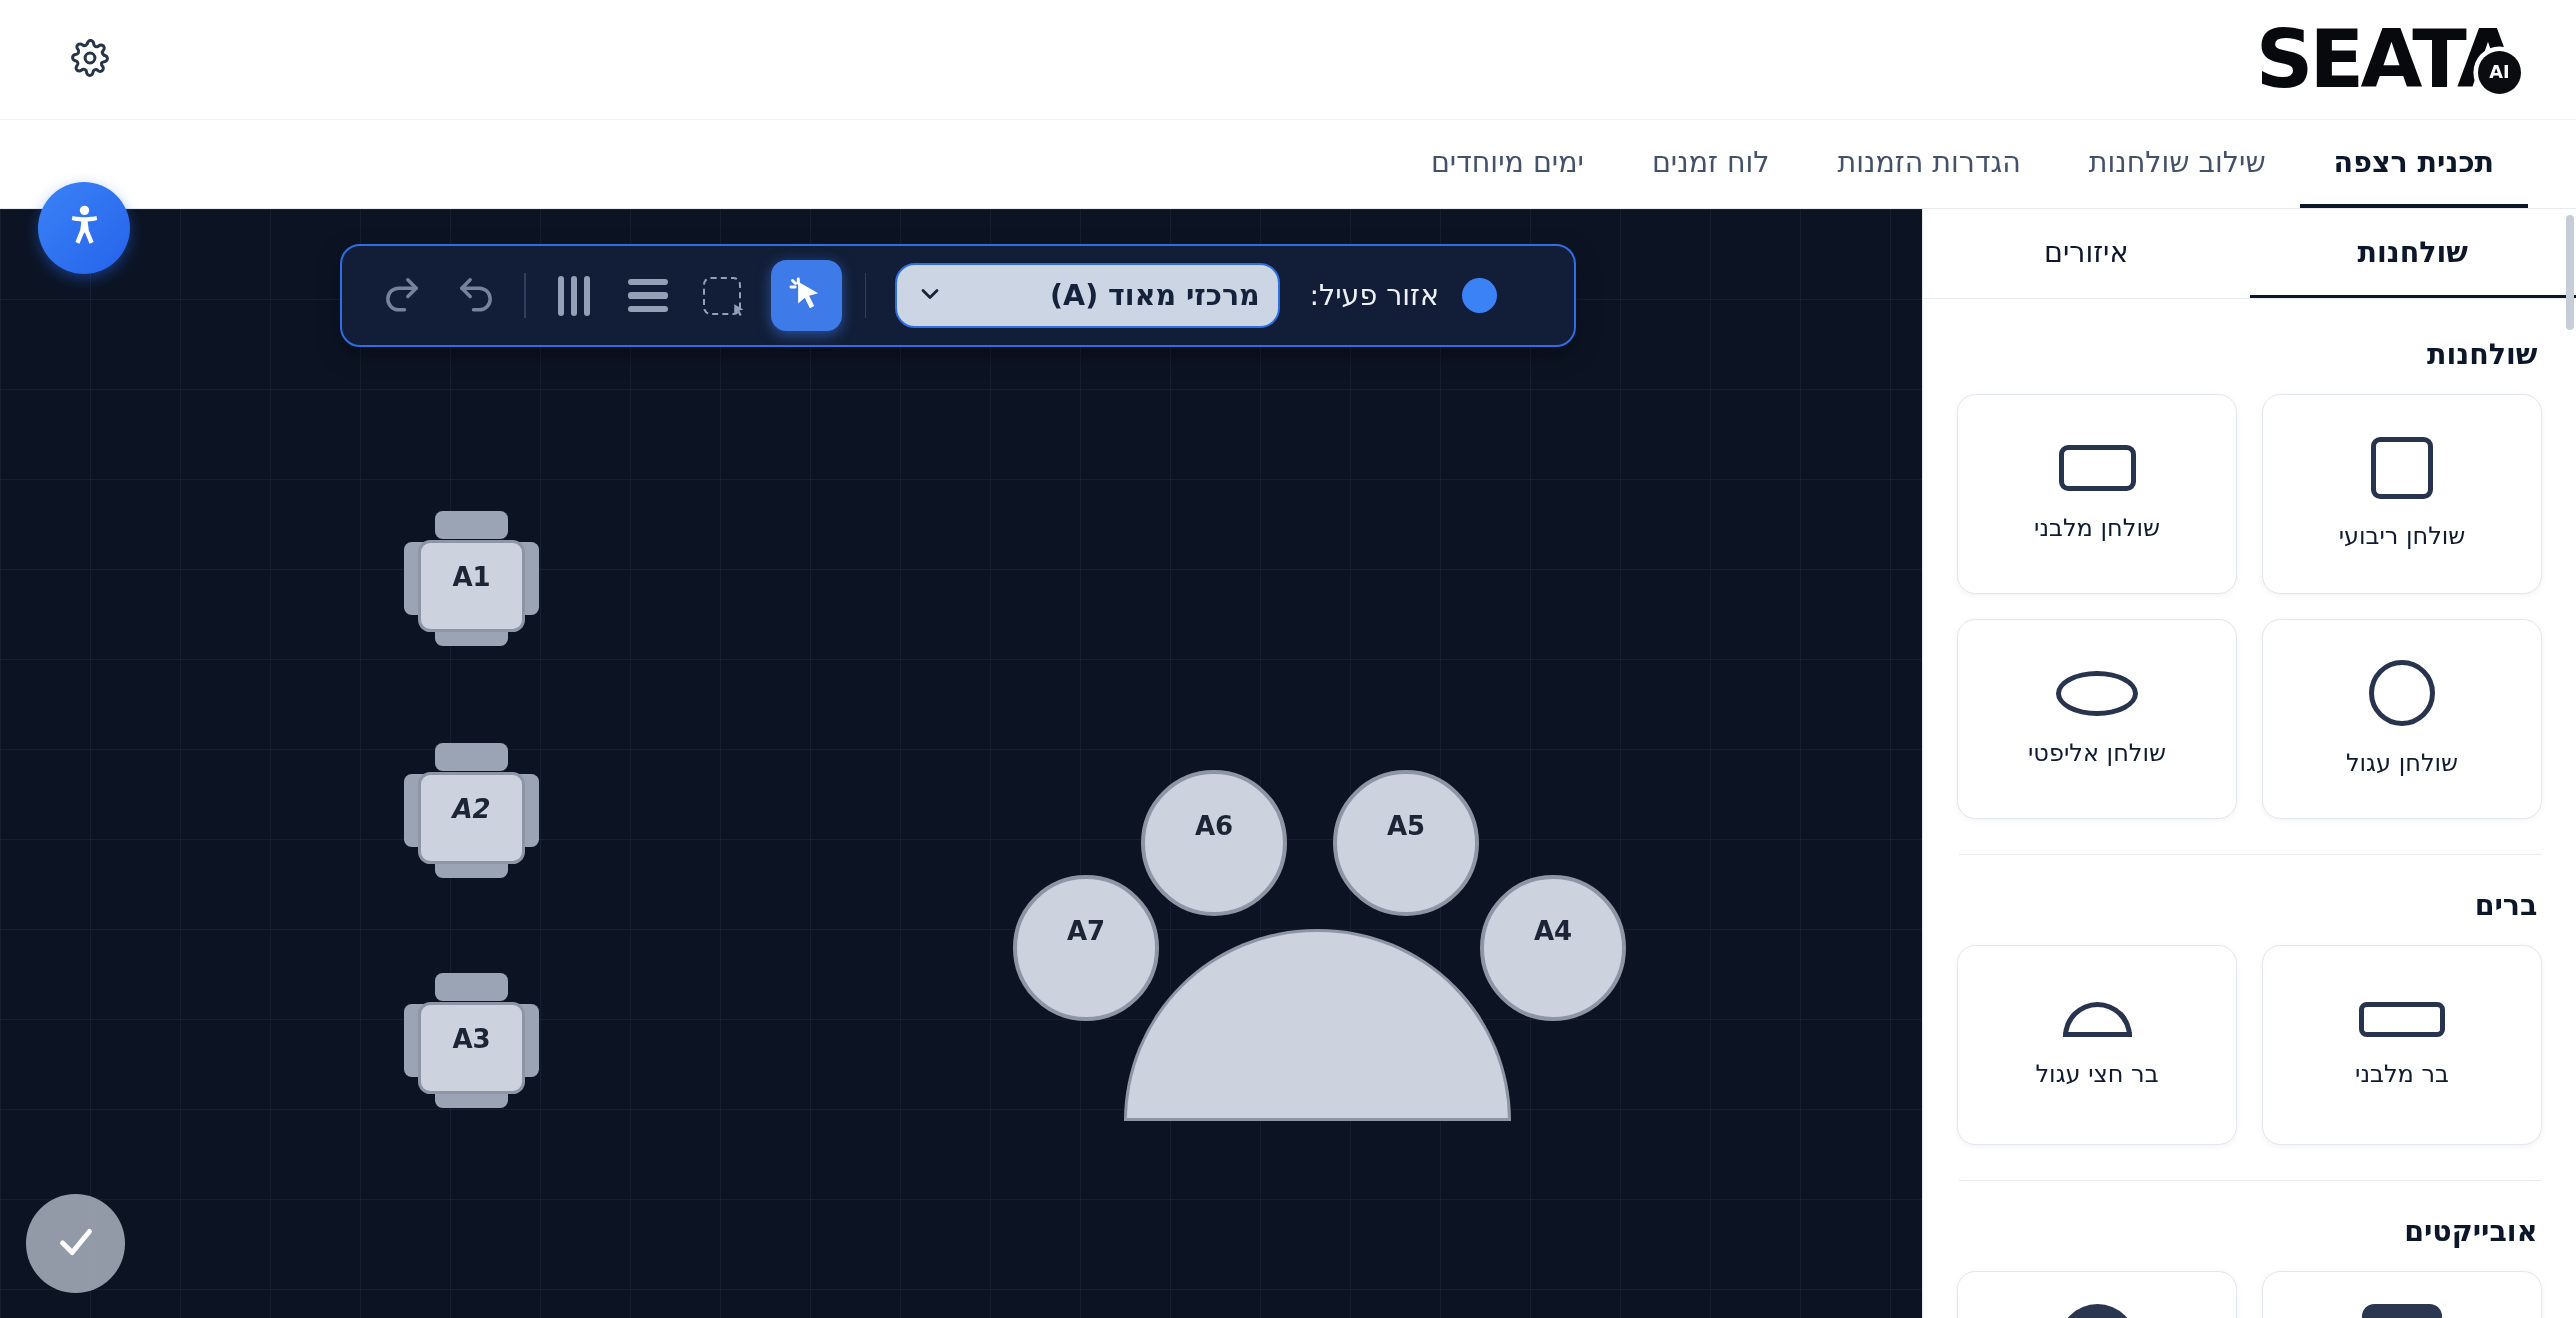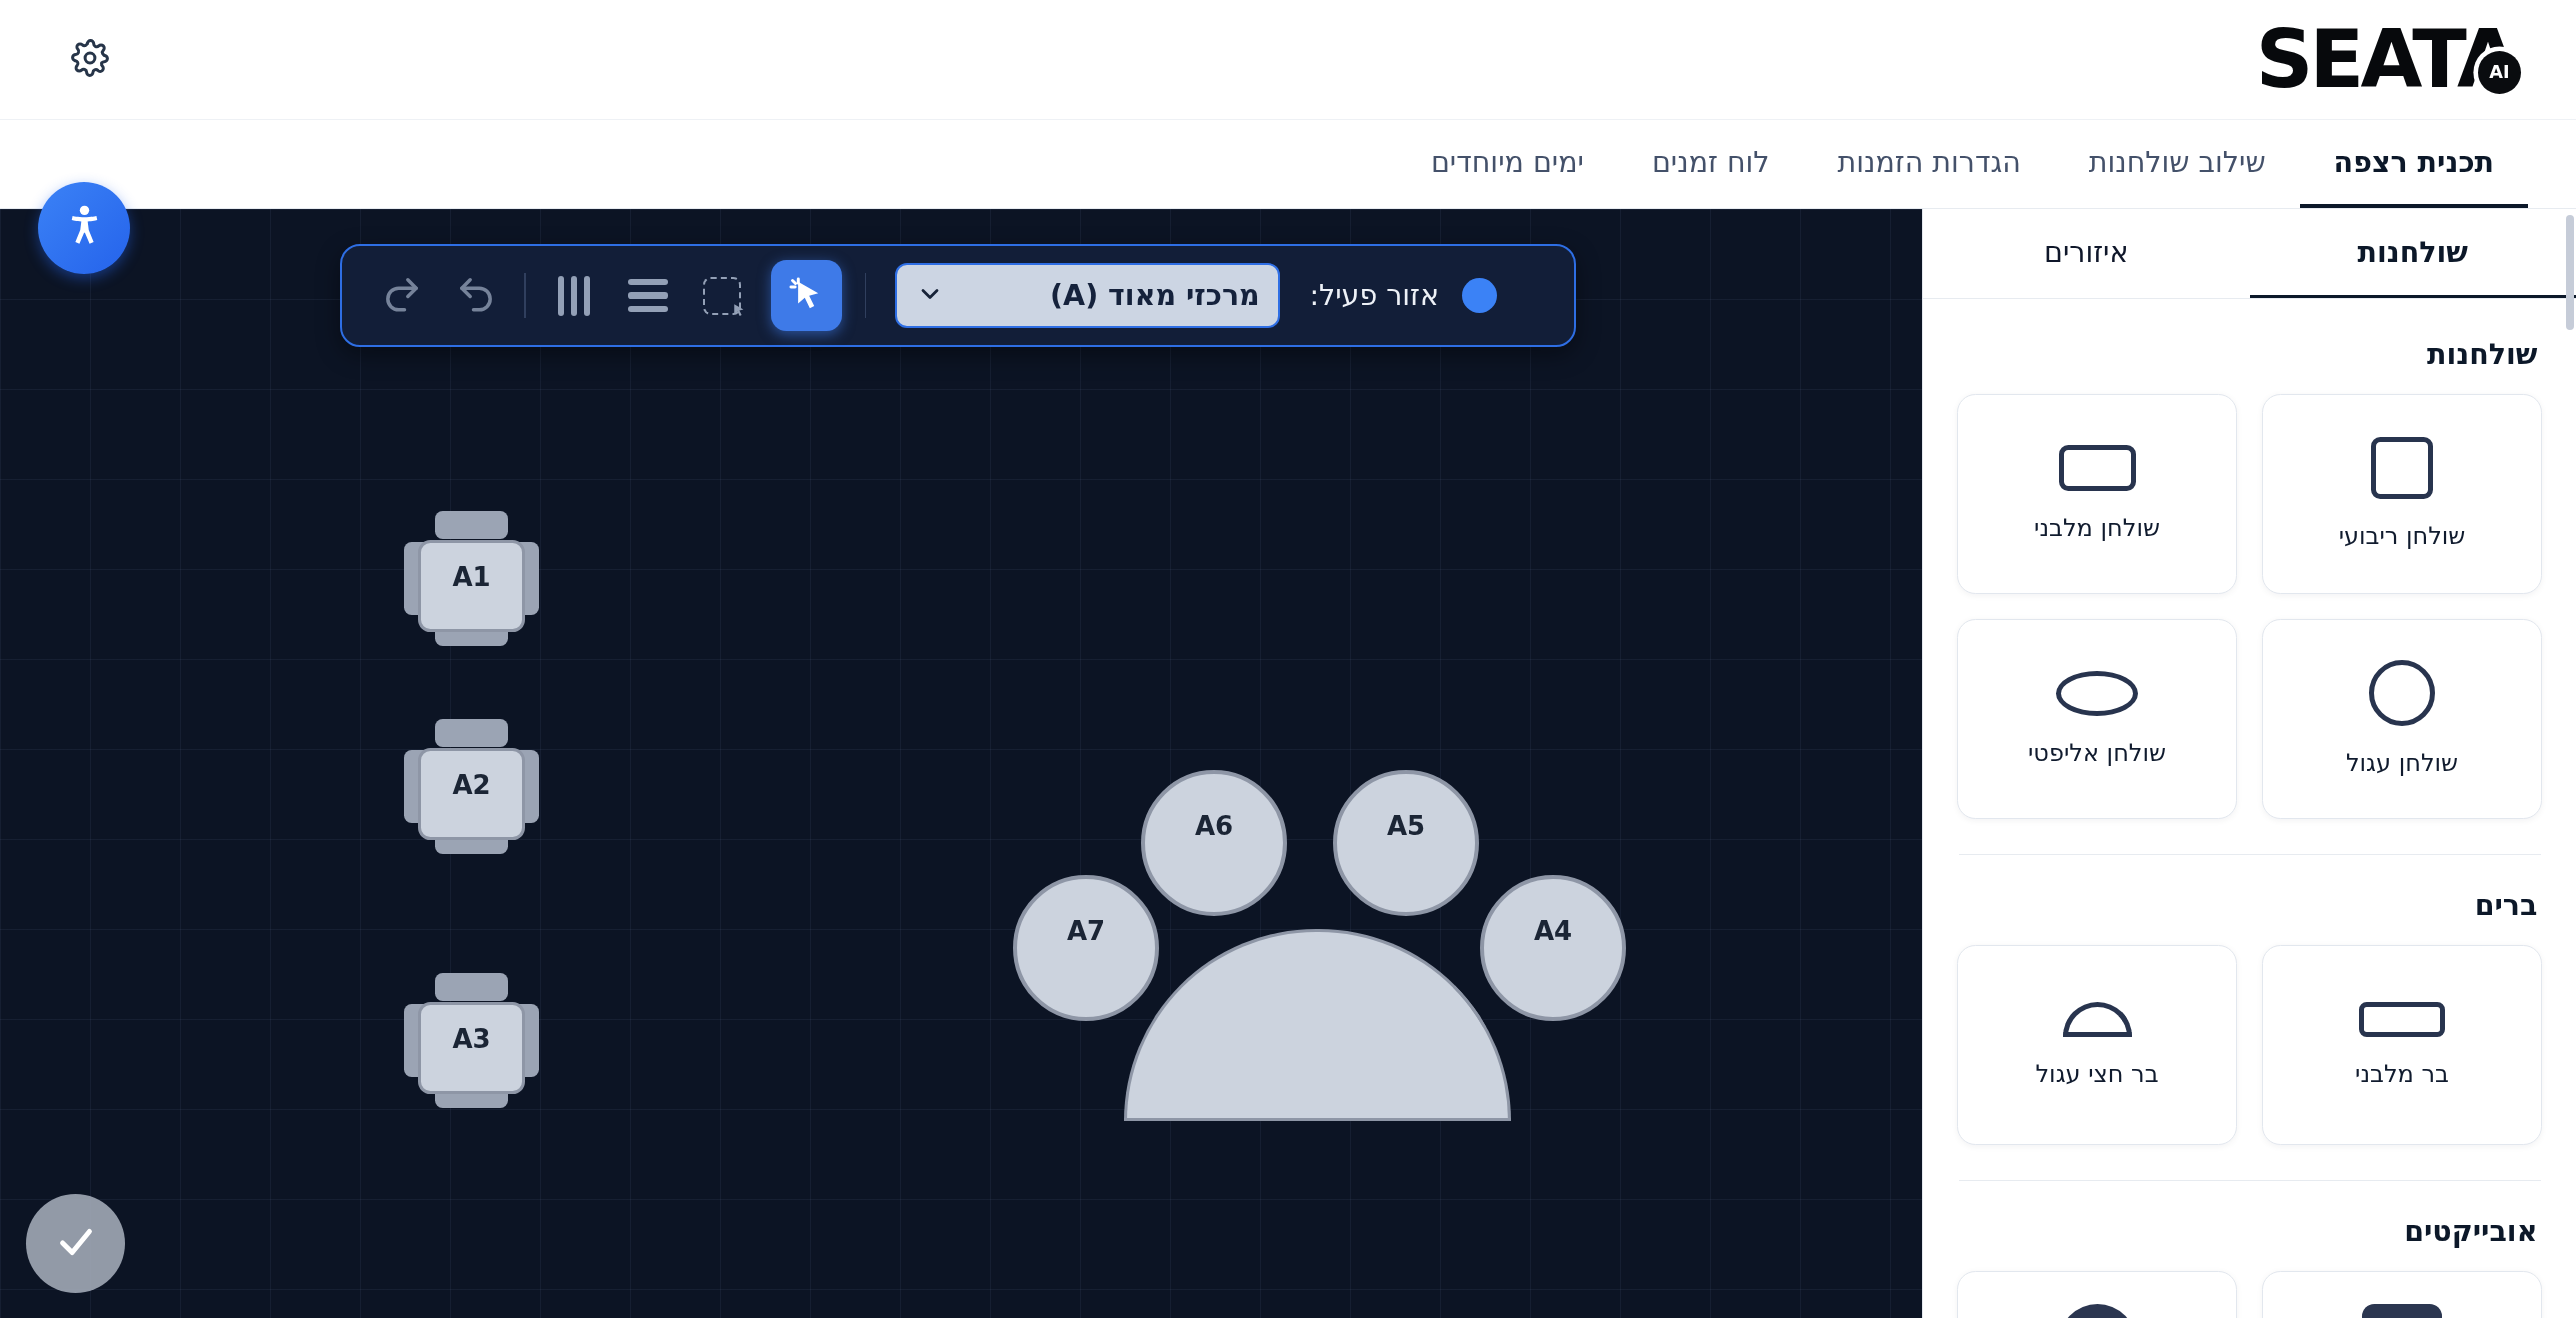--- a/index.html
+++ b/index.html
@@ -57,21 +57,21 @@
   .tool.active { width:71px; height:71px; background:#3e7ae8; border-radius:15.4px; box-shadow:0 3.1px 12.3px rgba(62,122,232,.55); }
   .vdiv { flex:none; width:1.5px; height:45px; background:#303f5e; }
   .vbar { width:6.2px; height:40px; background:#93a0b6; border-radius:3.1px; display:block; }
   .burger { display:flex; flex-direction:column; gap:7px; }
   .hbar { width:40px; height:6.2px; background:#93a0b6; border-radius:3.1px; display:block; }
   .marquee { width:38px; height:38px; border:2.3px dashed #93a0b6; border-radius:7.7px; position:relative; }
   .marquee svg { position:absolute; right:-7.7px; bottom:-6.2px; }
 
   .area-select {
     flex:none; width:385px; height:65px; background:#ccd5e3; border:2.3px solid #2e6ee4;
-    border-radius:12px; display:flex; align-items:center; gap:10.8px; padding:0 18.5px;
+    border-radius:20px; display:flex; align-items:center; gap:10.8px; padding:0 18.5px;
     cursor:pointer; margin-left:6.2px;
   }
   .area-value { flex:1; text-align:right; direction:rtl; font-size:28.5px; font-weight:600; color:#15223c; }
   .area-label { font-size:28.5px; color:#edf1f7; direction:rtl; margin-left:6.2px; white-space:nowrap; }
   .area-dot { flex:none; width:35px; height:35px; border-radius:50%; background:#3b82f6; }
 
   
   .sq-table { position:absolute; width:107px; height:107px; cursor:move; }
   .chair { position:absolute; background:#9ba4b4; border-radius:7.7px; }
   .chair-t { left:17px; top:-14px;    width:73px; height:28px; }
@@ -234,21 +234,21 @@
 
     <div class="sq-table" style="left:418px;top:316px;">
       <span class="chair chair-t"></span>
       <span class="chair chair-b"></span>
       <span class="chair chair-l"></span>
       <span class="chair chair-r"></span>
       <div class="sq-body">
           <span class="t-label">A1</span>
         </div>
     </div>
-    <div class="sq-table" style="left:418px;top:524px;">
+    <div class="sq-table" style="left:418px;top:548px;font-style:italic;">
       <span class="chair chair-t"></span>
       <span class="chair chair-b"></span>
       <span class="chair chair-l"></span>
       <span class="chair chair-r"></span>
       <div class="sq-body">
           <span class="t-label">A2</span>
         </div>
     </div>
     <div class="sq-table" style="left:418px;top:778px;">
       <span class="chair chair-t"></span>

